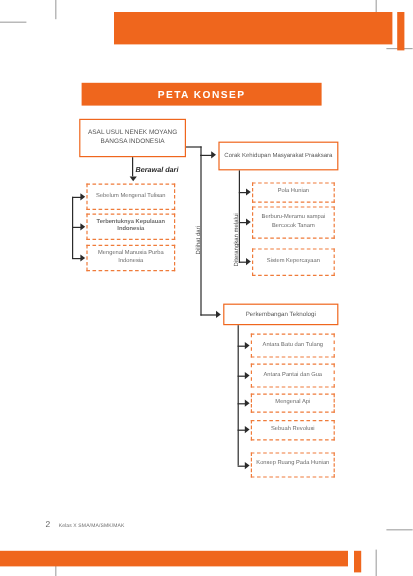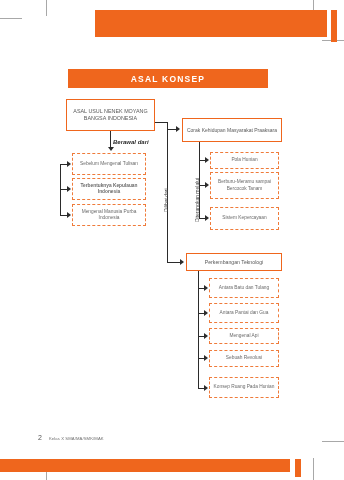--- a/index.html
+++ b/index.html
@@ -168,21 +168,21 @@
 <div class="crop-mark cm-bl-h"></div>
 <div class="crop-mark cm-br-v"></div>
 <div class="crop-mark cm-br-h"></div>
 
 <div class="bar-top-main"></div>
 <div class="bar-top-side"></div>
 <div class="bar-bottom-main"></div>
 <div class="bar-bottom-side"></div>
 
 <div class="peta-banner">
-  <span>ASAL KONSEP</span>
+  <span>PETA KONSEP</span>
 </div>
 
 <div class="solid-box" style="left:66px; top:99px; width:89px; height:32px; font-size:5.4px;">
   <span>ASAL USUL NENEK MOYANG BANGSA INDONESIA</span>
 </div>
 
 <div class="line v-line" style="left:110px; top:131px; height:16px;"></div>
 <div class="arrow-d" style="left:107.5px; top:147px;"></div>
 <div class="ilabel" style="left:113px; top:139px;">Berawal dari</div>
 

